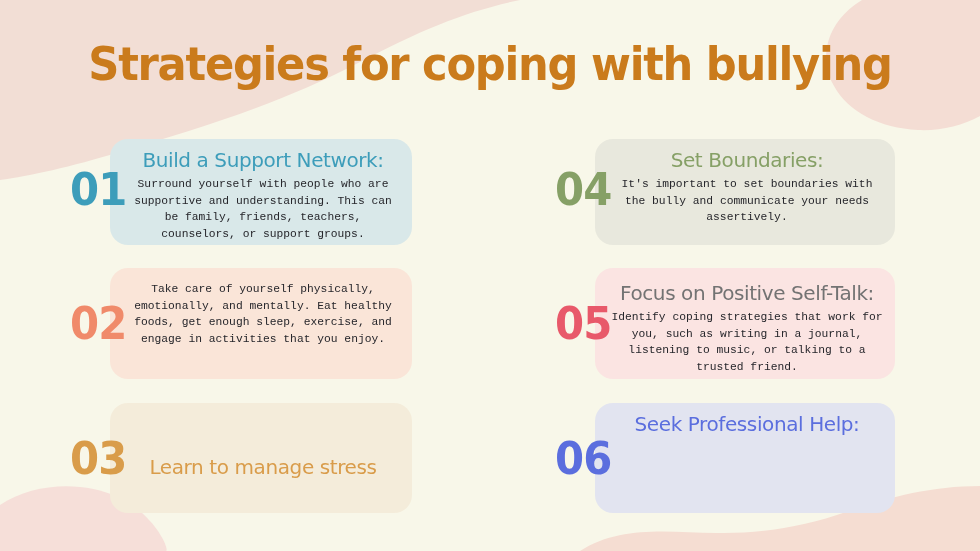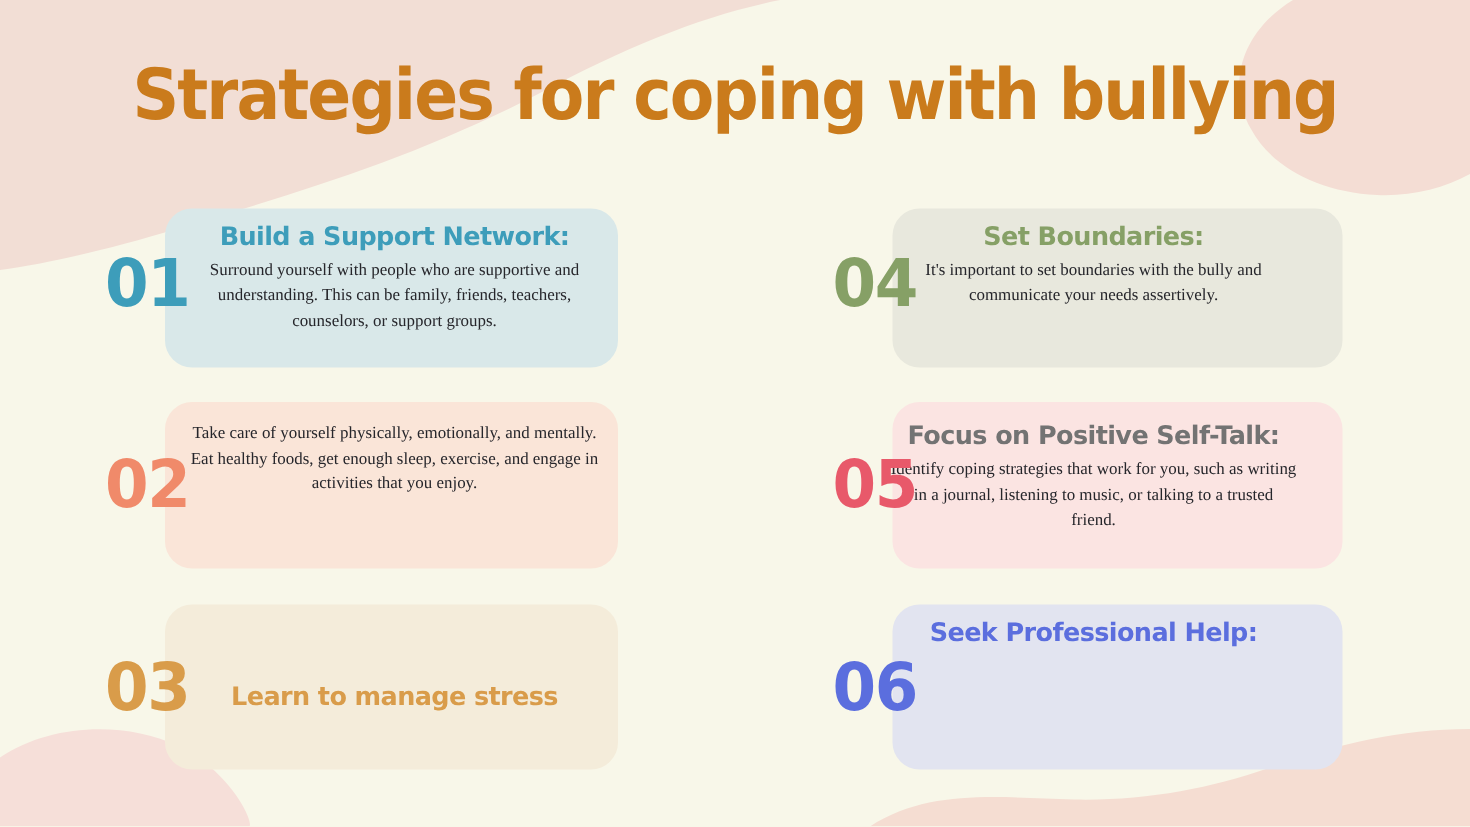--- a/index.html
+++ b/index.html
@@ -74,43 +74,43 @@
     transform: scaleX(0.95);
     transform-origin: 0 50%;
   }
   .card-inner {
     position: absolute;
     z-index: 2;
     text-align: center;
   }
   .heading {
     font-family: "DejaVu Sans", sans-serif;
-    font-weight: bold;
-    font-size: 17px;
+    font-weight: normal;
+    font-size: 20px;
     letter-spacing: -0.4px;
     line-height: 1.2;
     margin: 0 0 4px 0;
   }
   .body {
-    font-family: Liberation Serif, serif;
+    font-family: Liberation Mono, monospace;
     font-size: 11.3px;
     line-height: 1.48;
     color: #26262b;
     margin: 0;
     text-align: center;
   }
 
   
   .col-left .card  { left: 110px; width: 302px; }
   .col-left .num   { left: 70px; }
   .col-left .card-inner { left: 126px; width: 274px; }
 
   .col-right .card { left: 595px; width: 300px; }
   .col-right .num  { left: 555px; }
-  .col-right .card-inner { left: 593px; width: 272px; }
+  .col-right .card-inner { left: 611px; width: 272px; }
 
   .row1 .card { top: 139px; height: 106px; }
   .row1 .num  { top: 168px; }
   .row1 .card-inner { top: 148px; }
 
   .row2 .card { top: 268px; height: 111px; }
   .row2 .num  { top: 302px; }
   .row2 .card-inner { top: 281px; }
 
   .row3 .card { top: 403px; height: 110px; }

